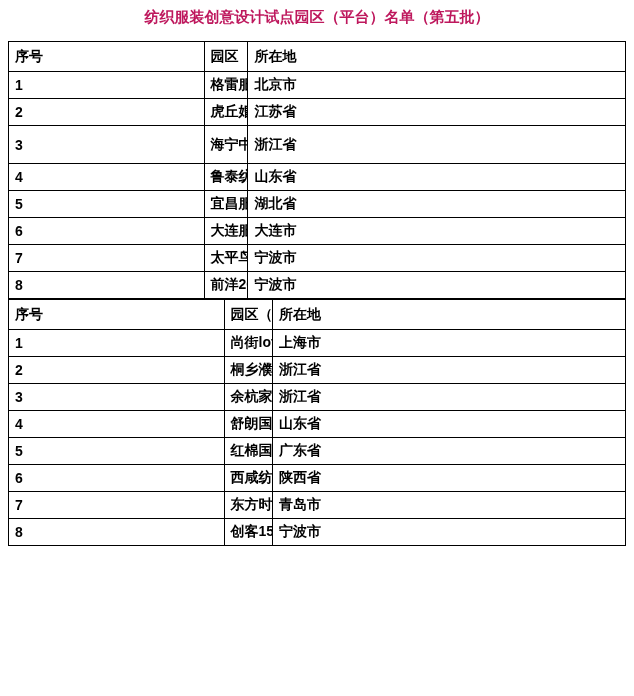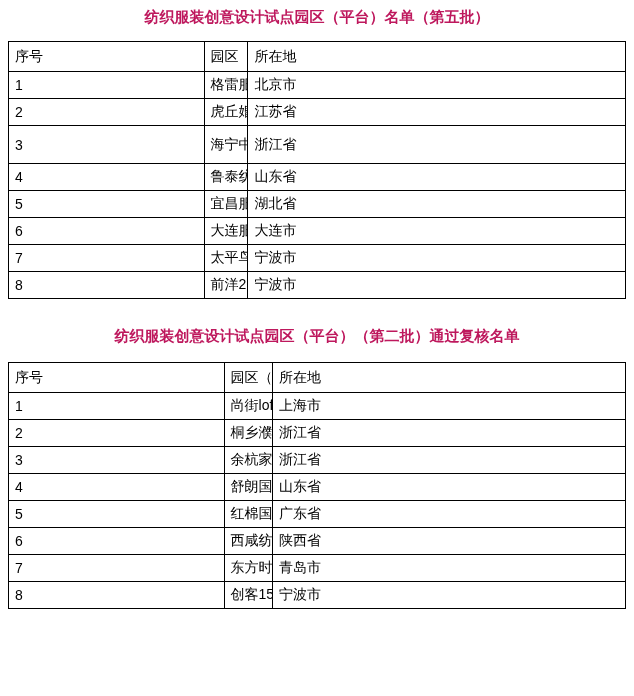--- a/index.html
+++ b/index.html
@@ -38,21 +38,21 @@
     table-layout: fixed;
     margin-left: 8px;
     margin-right: 8px;
     width: 618px;
     border: 1px solid #000;
   }
   table.data-table td,
   table.data-table th {
     border: 1px solid #000;
     font-size: 14px;
-    font-weight: normal;
+    font-weight: bold;
     text-align: left;
     padding: 4px 6px;
     height: 23px;
     box-sizing: border-box;
     vertical-align: middle;
     overflow: hidden;
     white-space: nowrap;
   }
   table.data-table .col-idx {
     width: 58px;
@@ -126,21 +126,20 @@
         <td class="col-loc">宁波市</td>
       </tr>
       <tr>
         <td class="col-idx">8</td>
         <td class="col-name">前洋26创业园</td>
         <td class="col-loc">宁波市</td>
       </tr>
     </tbody>
   </table>
 
-  <div class="doc-title title-2">纺织服装创意设计试点园区（平台）（第二批）通过复核名单</div>
 
   <table class="data-table" id="table-2">
     <tbody>
       <tr class="header-row">
         <td class="col-idx">序号</td>
         <td class="col-name">园区（平台）名称</td>
         <td class="col-loc">所在地</td>
       </tr>
       <tr>
         <td class="col-idx">1</td>

